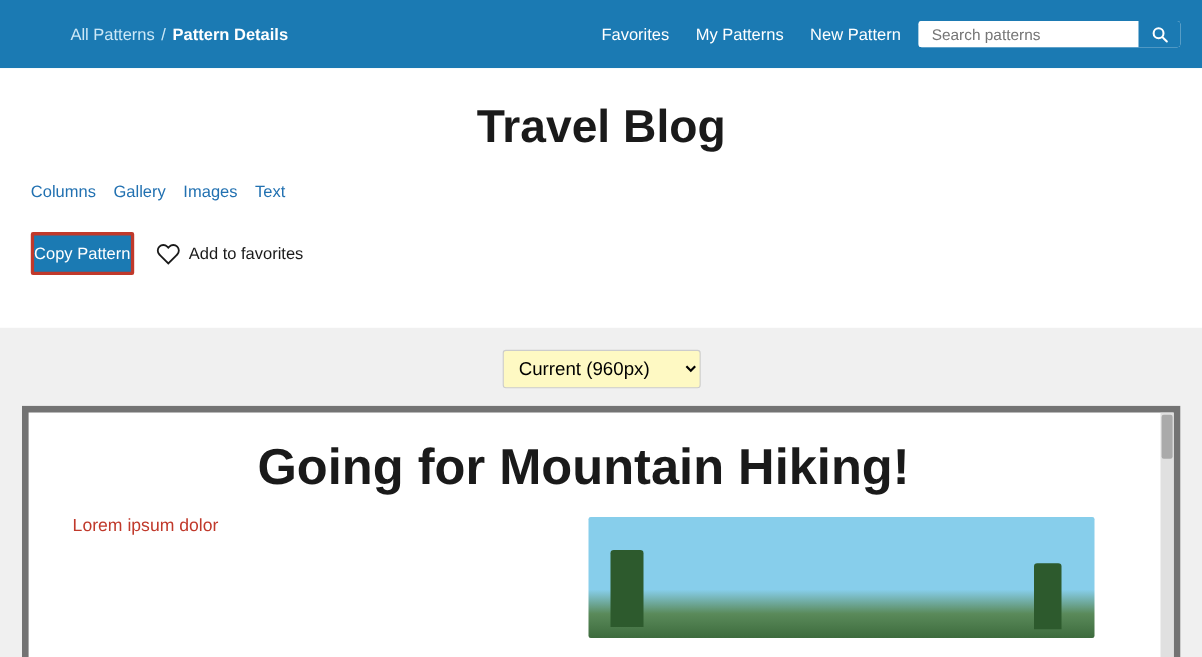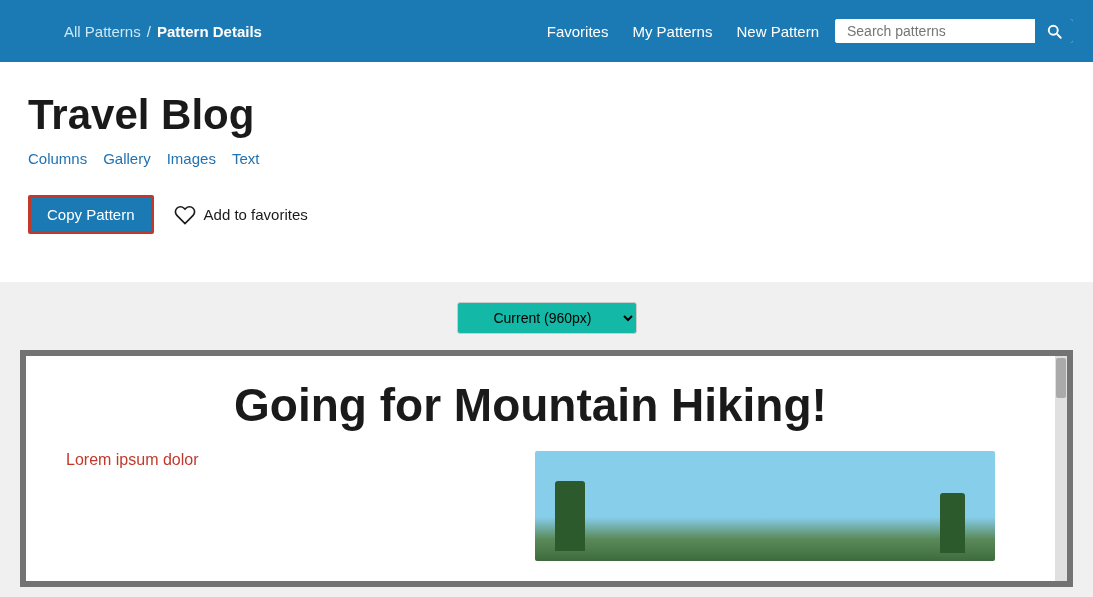--- a/index.html
+++ b/index.html
@@ -81,22 +81,23 @@
 
     
     .main-content {
       padding: 30px 28px 20px 28px;
       background: #fff;
     }
     .pattern-title {
       font-size: 42px;
       font-weight: 700;
       color: #1a1a1a;
-      margin-bottom: 12px;
+      margin-bottom: 28px;
       line-height: 1.1;
+      text-align: center;
     }
     .pattern-tags {
       display: flex;
       gap: 16px;
       margin-bottom: 28px;
     }
     .pattern-tag {
       color: #2271b1;
       font-size: 15px;
       cursor: pointer;
@@ -105,21 +106,21 @@
     .actions-row {
       display: flex;
       align-items: center;
       gap: 20px;
       margin-bottom: 28px;
     }
     .copy-pattern-btn {
       background-color: #1b7ab3;
       color: white;
       border: 3px solid #c0392b;
-      padding: 8px 16px;
+      padding: 8px 0;
       font-size: 15px;
       font-weight: 500;
       cursor: pointer;
       border-radius: 2px;
     }
     .add-favorites-btn {
       display: flex;
       align-items: center;
       gap: 8px;
       background: none;
@@ -139,28 +140,27 @@
       padding: 20px;
       min-height: 210px;
     }
     .viewport-select-row {
       display: flex;
       justify-content: center;
       margin-bottom: 16px;
     }
     .viewport-select {
       padding: 6px 28px 6px 10px;
-      font-size: 14px;
+      font-size: 17px;
       border: 1px solid #ccc;
-      background: #14b8a6;
+      background: #fef9c3;
       border-radius: 3px;
       appearance: auto;
       cursor: pointer;
       min-width: 180px;
-      text-align: right;
     }
     .preview-frame-wrapper {
       background: white;
       border: 6px solid #737373;
       overflow: hidden;
       position: relative;
     }
     .preview-scrollbar {
       position: absolute;
       right: 0;

